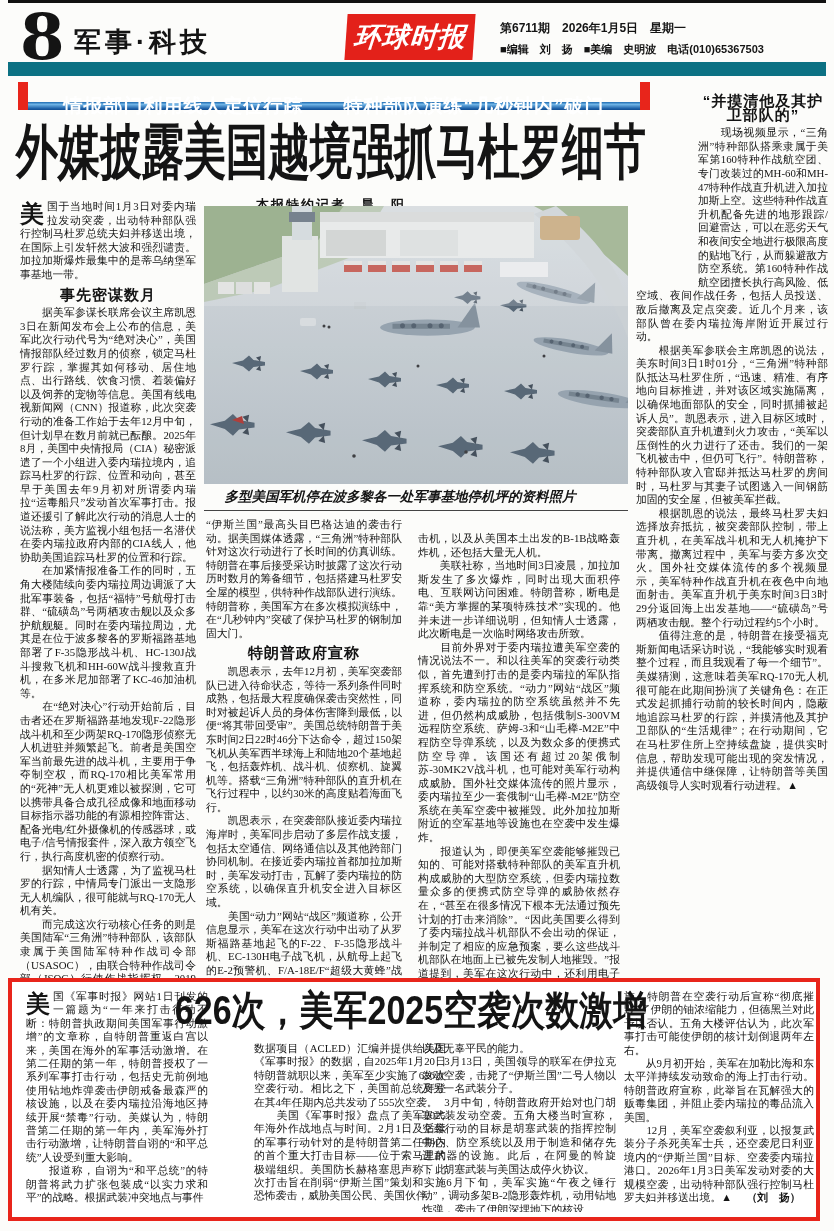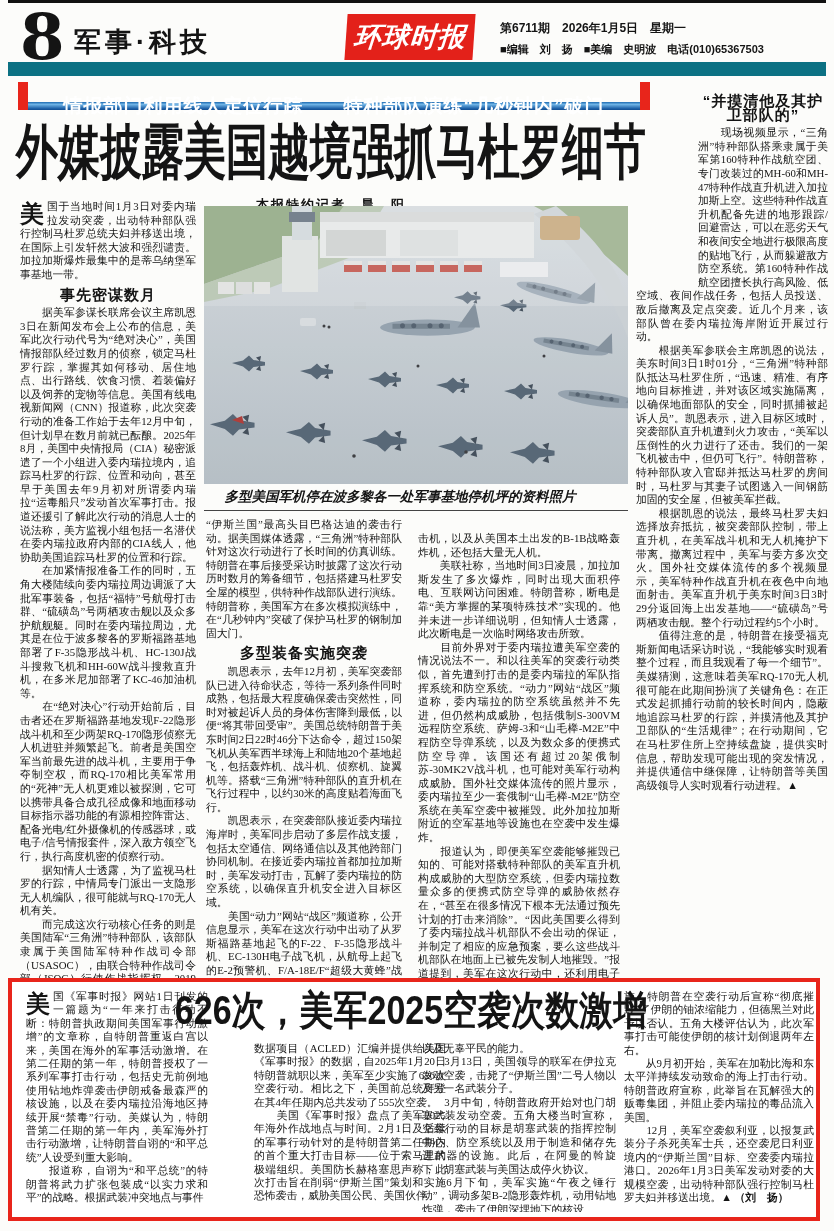--- a/index.html
+++ b/index.html
@@ -49,21 +49,21 @@
   .bottom-box{left:8px;top:978px;width:812px;height:243px;border:4px solid #e8251b;background:#fff;
               box-sizing:border-box;z-index:5;}
   .bottom-title{position:absolute;left:158px;top:2px;width:482px;text-align:center;white-space:nowrap;
                 font-family:"Liberation Sans","DejaVu Sans",sans-serif;font-size:34px;font-weight:900;
                 transform:scaleY(1.18);transform-origin:top center;}
   .bcol{position:absolute;font-size:10.8px;line-height:13.4px;text-align:justify;overflow:hidden;}
   .bcol1{left:14px;top:8px;width:182px;height:222px;}
   .bcol2{left:206px;top:60px;width:192px;height:170px;margin-left:36px;}
   .bcol3{left:410px;top:60px;width:194px;height:170px;}
   .bcol4{left:612px;top:8px;width:190px;height:222px;}
-  .author{font-family:"Liberation Sans","DejaVu Sans",sans-serif;}
+  .author{font-family:"Liberation Sans","DejaVu Sans",sans-serif;margin-left:12px;}
 </style>
 </head>
 <body>
 
 <div class="page">
 
   <div class="abs top-rule"></div>
 
   <div class="abs pagenum">8</div>
   <div class="abs section-title">军事·科技</div>
@@ -169,21 +169,21 @@
     <h3 class="subhead">事先密谋数月</h3>
     <span class="seg">　　据美军参谋长联席会议主席凯恩3日在新闻发布会上公布的信息，美军此次行动代号为“绝对决心”，美国情报部队经过数月的侦察，锁定马杜罗行踪，掌握其如何移动、居住地点、出行路线、饮食习惯、着装偏好以及饲养的宠物等信息。美国有线电视新闻网（CNN）报道称，此次突袭行动的准备工作始于去年12月中旬，但计划早在数月前就已酝酿。2025年8月，美国中央情报局（CIA）秘密派遣了一个小组进入委内瑞拉境内，追踪马杜罗的行踪、位置和动向，甚至早于美国去年9月初对所谓委内瑞拉“运毒船只”发动首次军事打击。报道还援引了解此次行动的消息人士的说法称，美方监视小组包括一名潜伏在委内瑞拉政府内部的CIA线人，他协助美国追踪马杜罗的位置和行踪。
 　　在加紧情报准备工作的同时，五角大楼陆续向委内瑞拉周边调派了大批军事装备，包括“福特”号航母打击群、“硫磺岛”号两栖攻击舰以及众多护航舰艇。同时在委内瑞拉周边，尤其是在位于波多黎各的罗斯福路基地部署了F-35隐形战斗机、HC-130J战斗搜救飞机和HH-60W战斗搜救直升机，在多米尼加部署了KC-46加油机等。
 　　在“绝对决心”行动开始前后，目击者还在罗斯福路基地发现F-22隐形战斗机和至少两架RQ-170隐形侦察无人机进驻并频繁起飞。前者是美国空军当前最先进的战斗机，主要用于争夺制空权，而RQ-170相比美军常用的“死神”无人机更难以被探测，它可以携带具备合成孔径成像和地面移动目标指示器功能的有源相控阵雷达、配备光电/红外摄像机的传感器球，或电子/信号情报套件，深入敌方领空飞行，执行高度机密的侦察行动。
 　　据知情人士透露，为了监视马杜罗的行踪，中情局专门派出一支隐形无人机编队，很可能就与RQ-170无人机有关。
 　　而完成这次行动核心任务的则是美国陆军“三角洲”特种部队，该部队隶属于美国陆军特种作战司令部（USASOC），由联合特种作战司令部（JSOC）行使作战指挥权。2019年10月，正是“三角洲”特种部队实施了针对恐怖组织</span>
   </div>
 
   <div class="abs col col2">
     <span class="seg">“伊斯兰国”最高头目巴格达迪的袭击行动。据美国媒体透露，“三角洲”特种部队针对这次行动进行了长时间的仿真训练。特朗普在事后接受采访时披露了这次行动历时数月的筹备细节，包括搭建马杜罗安全屋的模型，供特种作战部队进行演练。特朗普称，美国军方在多次模拟演练中，在“几秒钟内”突破了保护马杜罗的钢制加固大门。</span>
-    <h3 class="subhead">多型装备实施突袭</h3>
+    <h3 class="subhead">特朗普政府宣称</h3>
     <span class="seg">　　凯恩表示，去年12月初，美军突袭部队已进入待命状态，等待一系列条件同时成熟，包括最大程度确保袭击突然性，同时对被起诉人员的身体伤害降到最低，以便“将其带回受审”。美国总统特朗普于美东时间2日22时46分下达命令，超过150架飞机从美军西半球海上和陆地20个基地起飞，包括轰炸机、战斗机、侦察机、旋翼机等。搭载“三角洲”特种部队的直升机在飞行过程中，以约30米的高度贴着海面飞行。
 　　凯恩表示，在突袭部队接近委内瑞拉海岸时，美军同步启动了多层作战支援，包括太空通信、网络通信以及其他跨部门协同机制。在接近委内瑞拉首都加拉加斯时，美军发动打击，瓦解了委内瑞拉的防空系统，以确保直升机安全进入目标区域。
 　　美国“动力”网站“战区”频道称，公开信息显示，美军在这次行动中出动了从罗斯福路基地起飞的F-22、F-35隐形战斗机、EC-130H电子战飞机，从航母上起飞的E-2预警机、F/A-18E/F“超级大黄蜂”战斗机和EA-18G电子攻</span>
   </div>
 
   <div class="abs col col3">
     <span class="seg">击机，以及从美国本土出发的B-1B战略轰炸机，还包括大量无人机。
 　　美联社称，当地时间3日凌晨，加拉加斯发生了多次爆炸，同时出现大面积停电、互联网访问困难。特朗普称，断电是靠“美方掌握的某项特殊技术”实现的。他并未进一步详细说明，但知情人士透露，此次断电是一次临时网络攻击所致。
 　　目前外界对于委内瑞拉遭美军空袭的情况说法不一。和以往美军的突袭行动类似，首先遭到打击的是委内瑞拉的军队指挥系统和防空系统。“动力”网站“战区”频道称，委内瑞拉的防空系统虽然并不先进，但仍然构成威胁，包括俄制S-300VM远程防空系统、萨姆-3和“山毛榉-M2E”中程防空导弹系统，以及为数众多的便携式防空导弹。该国还有超过20架俄制苏-30MK2V战斗机，也可能对美军行动构成威胁。国外社交媒体流传的照片显示，委内瑞拉至少一套俄制“山毛榉-M2E”防空系统在美军空袭中被摧毁。此外加拉加斯附近的空军基地等设施也在空袭中发生爆炸。
 　　报道认为，即便美军空袭能够摧毁已知的、可能对搭载特种部队的美军直升机构成威胁的大型防空系统，但委内瑞拉数量众多的便携式防空导弹的威胁依然存在，“甚至在很多情况下根本无法通过预先计划的打击来消除”。“因此美国要么得到了委内瑞拉战斗机部队不会出动的保证，并制定了相应的应急预案，要么这些战斗机部队在地面上已被先发制人地摧毁。”报道提到，美军在这次行动中，还利用电子战削弱了委内瑞</span>

